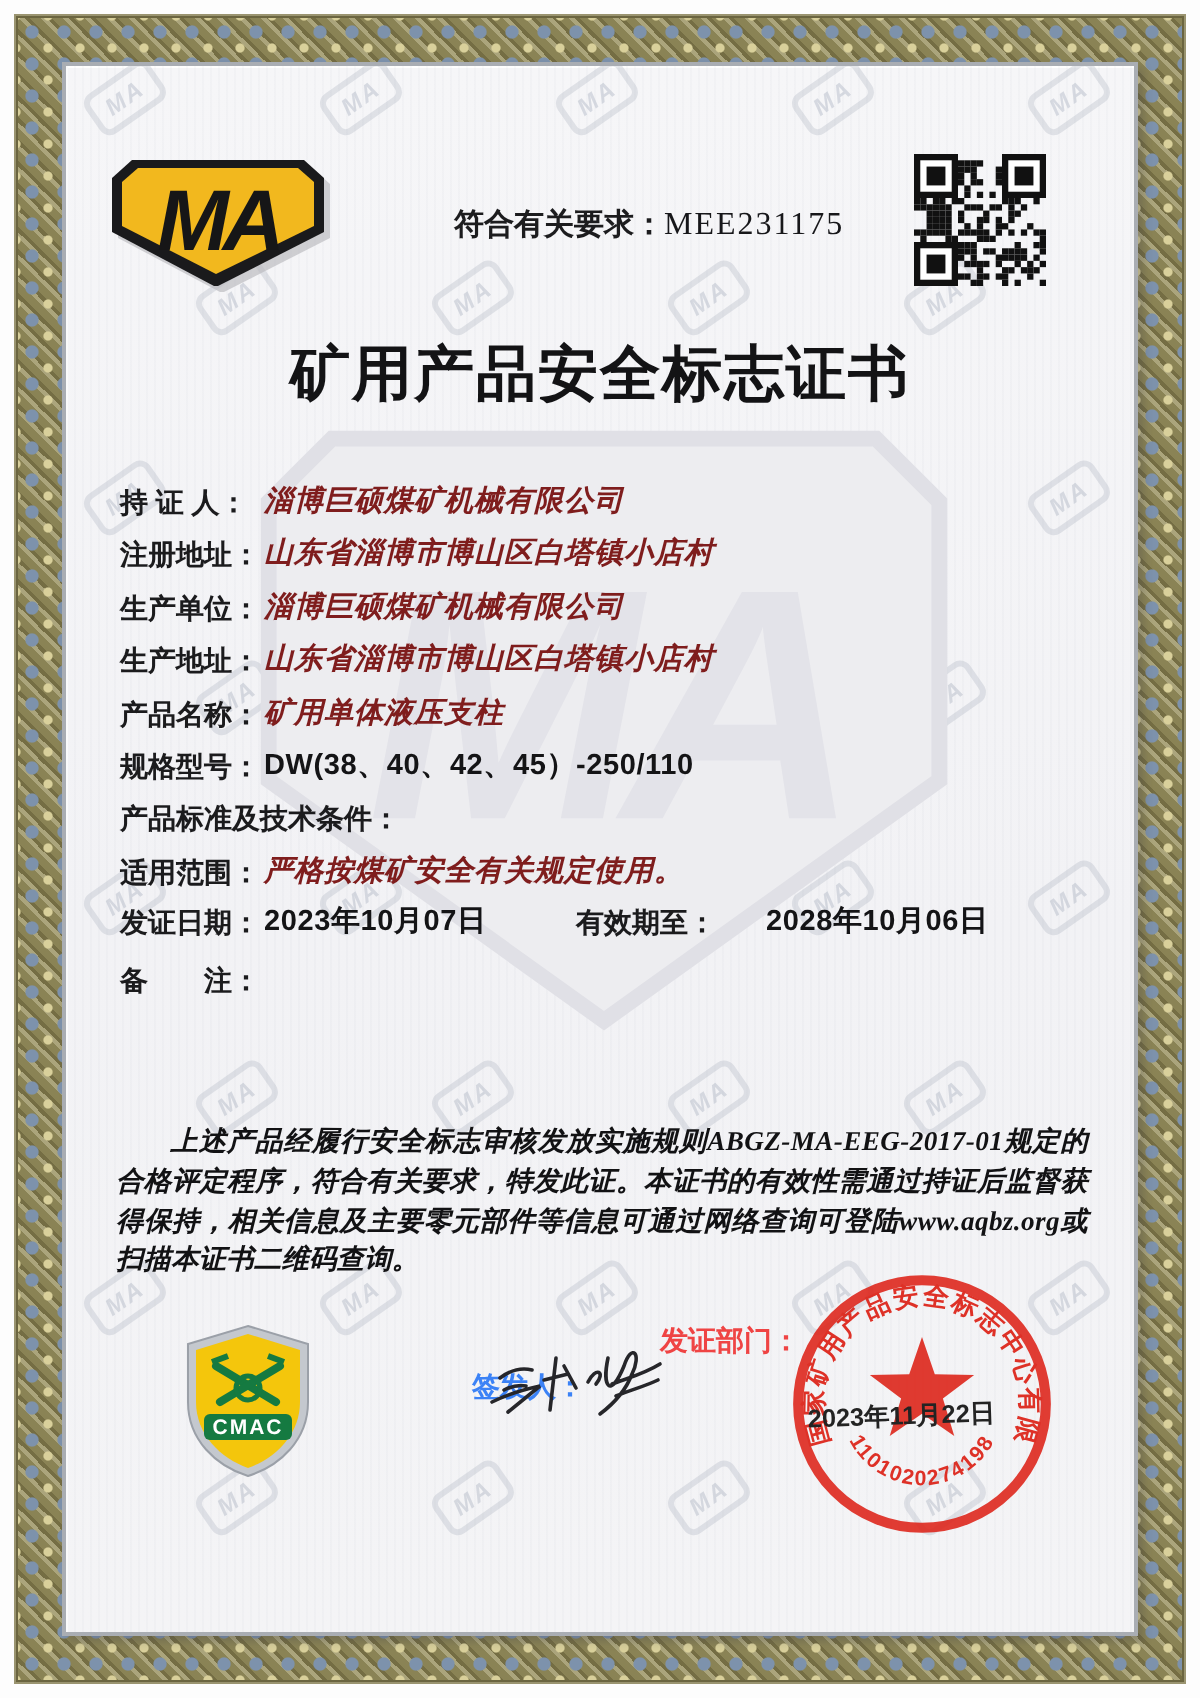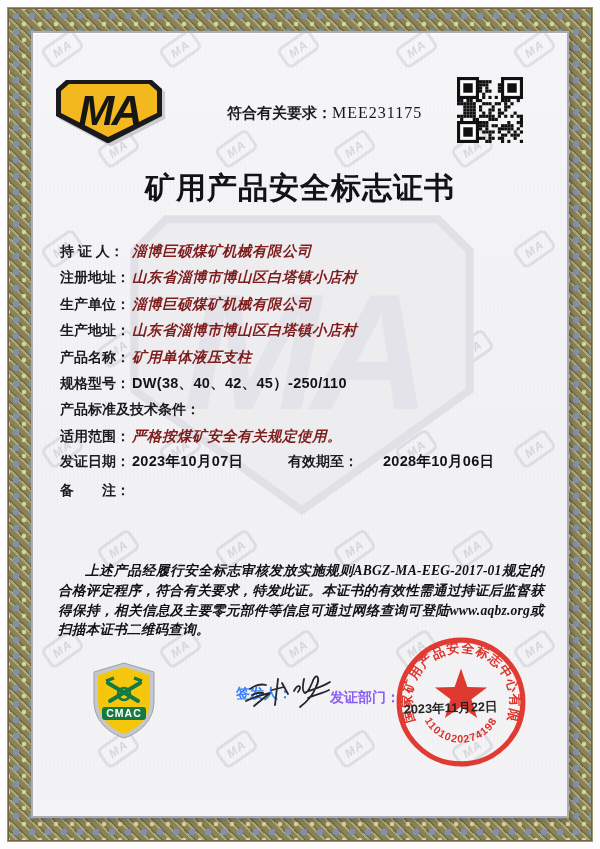--- a/index.html
+++ b/index.html
@@ -55,21 +55,21 @@
 
   .remark { position:absolute; left:60px; top:481px; }
 
   .statement { position:absolute; left:58px; top:561px; width:486px; margin:0;
     font:700 13.6px/19.8px "Liberation Serif",serif; font-style:italic; color:#121214;
     text-indent:2em; text-align:justify; letter-spacing:.2px; }
 
   .cmac { position:absolute; left:88px; top:661px; }
   .signer-label { position:absolute; left:200px; top:685px; font:700 14px/1.2 "Liberation Sans",sans-serif; color:#3b82f6;margin-left:36px; }
   .signature { position:absolute; left:242px; top:659px; }
-  .dept-label { position:absolute; left:330px; top:689px; font:700 14px/1.2 "Liberation Sans",sans-serif; color:#8b5cf6; }
+  .dept-label { position:absolute; left:330px; top:662px; font:700 14px/1.2 "Liberation Sans",sans-serif; color:#ef4444; }
   .seal { position:absolute; left:392px; top:633px; opacity:.93; }
 </style>
 </head>
 <body>
 
 <div class="page">
 
   <div class="band"></div>
   <div class="content-bg"></div>
 

